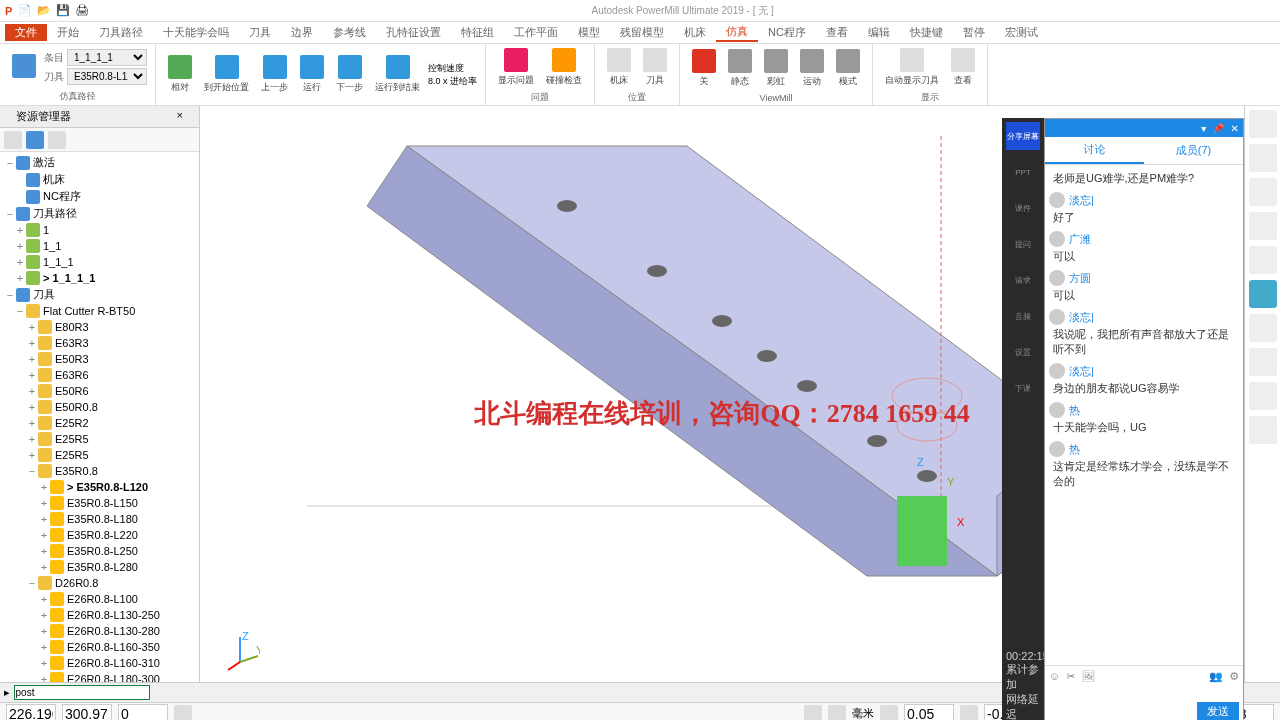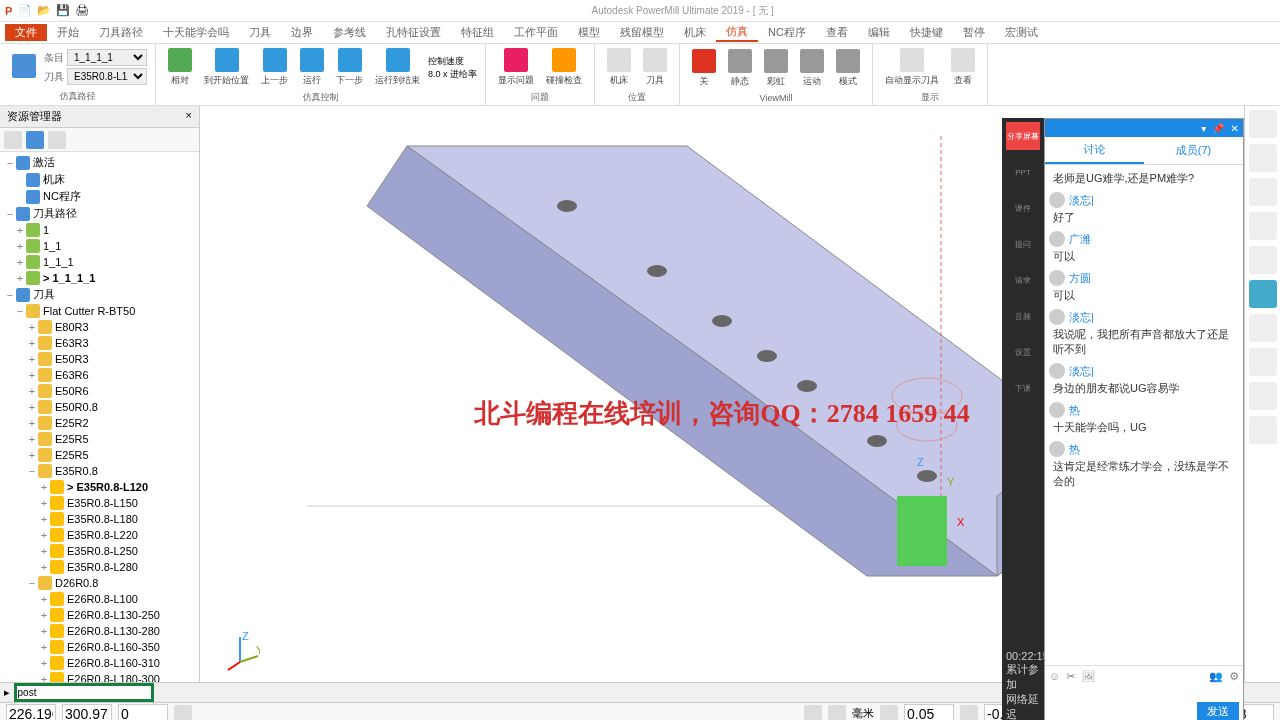--- a/index.html
+++ b/index.html
@@ -19,21 +19,21 @@
 .ribbon-group .label{text-align:center;font-size:9px;color:#666;padding-top:2px;}
 .ribbon-btn{display:flex;flex-direction:column;align-items:center;padding:2px 4px;cursor:pointer;min-width:30px;}
 .ribbon-btn .icon{width:24px;height:24px;background:#ddd;border-radius:2px;margin-bottom:2px;}
 .ribbon-btn .text{font-size:9px;color:#444;white-space:nowrap;}
 .combo{display:flex;flex-direction:column;gap:2px;}
 .combo-row{display:flex;align-items:center;gap:3px;}
 .combo-row label{font-size:10px;color:#666;}
 .combo-row select,.combo-row input{font-size:10px;border:1px solid #ccc;padding:1px 2px;}
 .main{display:flex;height:576px;position:relative;}
 .explorer{width:200px;background:#fff;border-right:1px solid #ccc;display:flex;flex-direction:column;}
-.explorer-header{background:#eee;padding:3px 7px;font-size:12px;display:flex;justify-content:space-between;border-bottom:1px solid #ccc;}
+.explorer-header{background:#eee;padding:3px 16px;font-size:12px;display:flex;justify-content:space-between;border-bottom:1px solid #ccc;}
 .explorer-toolbar{height:24px;background:#f8f8f8;display:flex;align-items:center;padding:0 4px;gap:4px;border-bottom:1px solid #ddd;}
 .explorer-toolbar span{width:18px;height:18px;background:#ddd;border-radius:2px;cursor:pointer;}
 .tree{flex:1;overflow-y:auto;padding:2px;}
 .tree-item{display:flex;align-items:center;padding:1px 2px;cursor:pointer;white-space:nowrap;}
 .tree-item .expander{width:12px;text-align:center;color:#888;}
 .tree-item .icon{width:14px;height:14px;margin-right:3px;background:#f0c040;border-radius:2px;}
 .tree-item .icon.folder{background:#f0c040;}
 .tree-item .icon.pm{background:#4a90d9;}
 .tree-item .icon.tool{background:#8bc34a;}
 .tree-item .icon.yellow{background:#ffc107;}
@@ -59,21 +59,21 @@
 .chat-toolbar{display:flex;gap:6px;margin-bottom:2px;}
 .chat-toolbar span{cursor:pointer;color:#888;}
 .chat-send{position:absolute;right:4px;bottom:4px;background:#1e88e5;color:#fff;padding:2px 10px;border:none;cursor:pointer;font-size:11px;}
 .chat-wrapper{position:absolute;right:36px;top:12px;width:242px;height:608px;display:flex;z-index:10;}
 .timer{position:absolute;bottom:4px;left:4px;color:#ccc;font-size:9px;}
 .statusbar{height:22px;background:#f8f8f8;border-top:1px solid #ccc;display:flex;align-items:center;padding:0 6px;gap:6px;}
 .statusbar input{width:50px;font-size:14px;border:1px solid #ccc;padding:1px 2px;background:#fff;}
 .statusbar .sbtn{width:18px;height:18px;background:#ddd;border-radius:2px;cursor:pointer;}
 .statusbar .spacer{flex:1;}
 .post-row{height:20px;background:#f0f0f0;border-top:1px solid #ccc;display:flex;align-items:center;padding:0 4px;gap:4px;}
-.post-row input{flex:0 0 120px;font-size:10px;border:3px solid #15803d;padding:1px;}
+.post-row input{flex:0 0 120px;font-size:10px;border:1px solid #15803d;padding:1px;}
 </style>
 </head>
 <body>
 
 <div class="titlebar">
   <span class="logo">P</span>
   <div class="qat">
     <span>📄</span>
     <span>📂</span>
     <span>💾</span>
@@ -148,21 +148,20 @@
         </div>
         <div class="ribbon-btn">
           <div class="icon" style="background:#39d"></div>
           <div class="text">运行到结束</div>
         </div>
         <div>
           <div style="font-size:9px">控制速度</div>
           <div style="font-size:9px">8.0 x 进给率</div>
         </div>
       </div>
-    <div class="label">仿真控制</div>
   </div>
   <div class="ribbon-group">
     <div class="content" id="rg3">
         <div class="ribbon-btn">
           <div class="icon" style="background:#e91e63"></div>
           <div class="text">显示问题</div>
         </div>
         <div class="ribbon-btn">
           <div class="icon" style="background:#ff9800"></div>
           <div class="text">碰撞检查</div>
@@ -444,21 +443,21 @@
     <div class="rbtn"></div>
     <div class="rbtn" style="background:#4ac"></div>
     <div class="rbtn"></div>
     <div class="rbtn"></div>
     <div class="rbtn"></div>
     <div class="rbtn"></div>
   </div>
 
   <div class="chat-wrapper">
     <div style="width:42px;background:#2a2a2a;display:flex;flex-direction:column;align-items:center;padding-top:4px;position:relative">
-      <div style="width:34px;height:28px;background:#ef4444;color:#fff;display:flex;align-items:center;justify-content:center;font-size:8px;margin-bottom:6px">分享屏幕</div>
+      <div style="width:34px;height:28px;background:#1d4ed8;color:#fff;display:flex;align-items:center;justify-content:center;font-size:8px;margin-bottom:6px">分享屏幕</div>
       <div id="lbtns">
           <div style="width: 32px; height: 32px; color: rgb(136, 136, 136); font-size: 8px; display: flex; align-items: center; justify-content: center; margin-bottom: 4px; cursor: pointer;">PPT</div>
           <div style="width: 32px; height: 32px; color: rgb(136, 136, 136); font-size: 8px; display: flex; align-items: center; justify-content: center; margin-bottom: 4px; cursor: pointer;">课件</div>
           <div style="width: 32px; height: 32px; color: rgb(136, 136, 136); font-size: 8px; display: flex; align-items: center; justify-content: center; margin-bottom: 4px; cursor: pointer;">提问</div>
           <div style="width: 32px; height: 32px; color: rgb(136, 136, 136); font-size: 8px; display: flex; align-items: center; justify-content: center; margin-bottom: 4px; cursor: pointer;">请求</div>
           <div style="width: 32px; height: 32px; color: rgb(136, 136, 136); font-size: 8px; display: flex; align-items: center; justify-content: center; margin-bottom: 4px; cursor: pointer;">音频</div>
           <div style="width: 32px; height: 32px; color: rgb(136, 136, 136); font-size: 8px; display: flex; align-items: center; justify-content: center; margin-bottom: 4px; cursor: pointer;">设置</div>
           <div style="width: 32px; height: 32px; color: rgb(136, 136, 136); font-size: 8px; display: flex; align-items: center; justify-content: center; margin-bottom: 4px; cursor: pointer; text-align: center;">下课</div>
         </div>
       <div class="timer">

